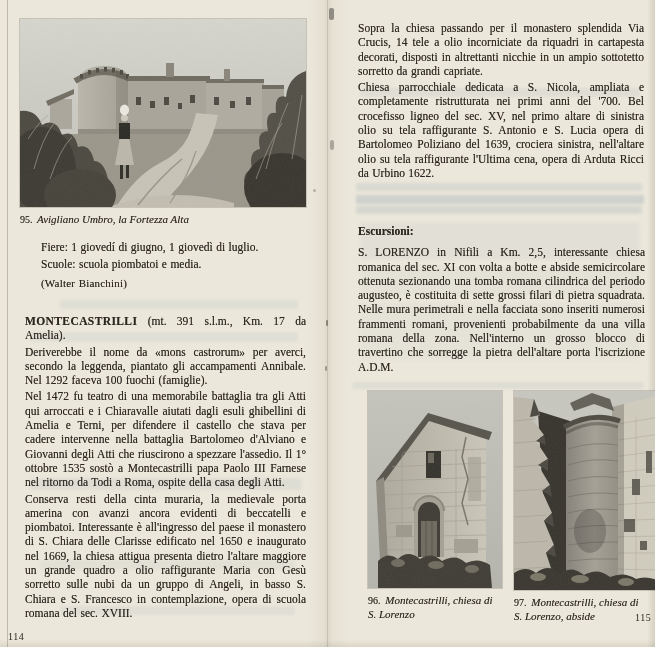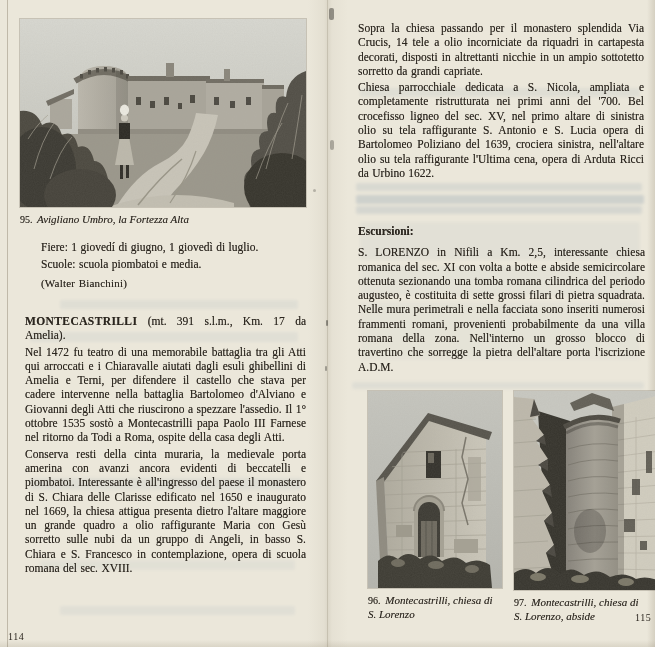--- a/index.html
+++ b/index.html
@@ -162,20 +162,21 @@
     </figure>
 
     <div class="body-text" style="left:25px;top:239px;width:282px;text-align:left;margin-left:16px;">
       <div class="info-line">Fiere: 1 giovedí di giugno, 1 giovedì di luglio.</div>
       <div class="info-line">Scuole: scuola piombatoi e media.</div>
       <div class="credit">(Walter Bianchini)</div>
     </div>
 
     <div class="body-text" style="left:25px;top:314px;width:281px;">
       <p><span class="entry-title">MONTECASTRILLI</span> <span>(mt. 391 s.l.m., Km. 17 da Amelia).</span></p>
+      <p>Deriverebbe il nome da «mons castrorum» per averci, secondo la leggenda, piantato gli accampamenti Annibale. Nel 1292 faceva 100 fuochi (famiglie).</p>
       <p>Nel 1472 fu teatro di una memorabile battaglia tra gli Atti qui arroccati e i Chiaravalle aiutati dagli esuli ghibellini di Amelia e Terni, per difendere il castello che stava per cadere intervenne nella battaglia Bartolomeo d'Alviano e Giovanni degli Atti che riuscirono a spezzare l'assedio. Il 1° ottobre 1535 sostò a Montecastrilli papa Paolo III Farnese nel ritorno da Todi a Roma, ospite della casa degli Atti.</p>
       <p>Conserva resti della cinta muraria, la medievale porta amerina con avanzi ancora evidenti di beccatelli e piombatoi. Interessante è all'ingresso del paese il monastero di S. Chiara delle Clarisse edificato nel 1650 e inaugurato nel 1669, la chiesa attigua presenta dietro l'altare maggiore un grande quadro a olio raffigurante Maria con Gesù sorretto sulle nubi da un gruppo di Angeli, in basso S. Chiara e S. Francesco in contemplazione, opera di scuola romana del sec. XVIII.</p>
     </div>
 
     <div class="pagenum" style="left:8px;top:610px;margin-top:21px;">114</div>
   </div>
 
   <div>
 
     <div class="body-text" style="left:358px;top:21px;width:286px;">

